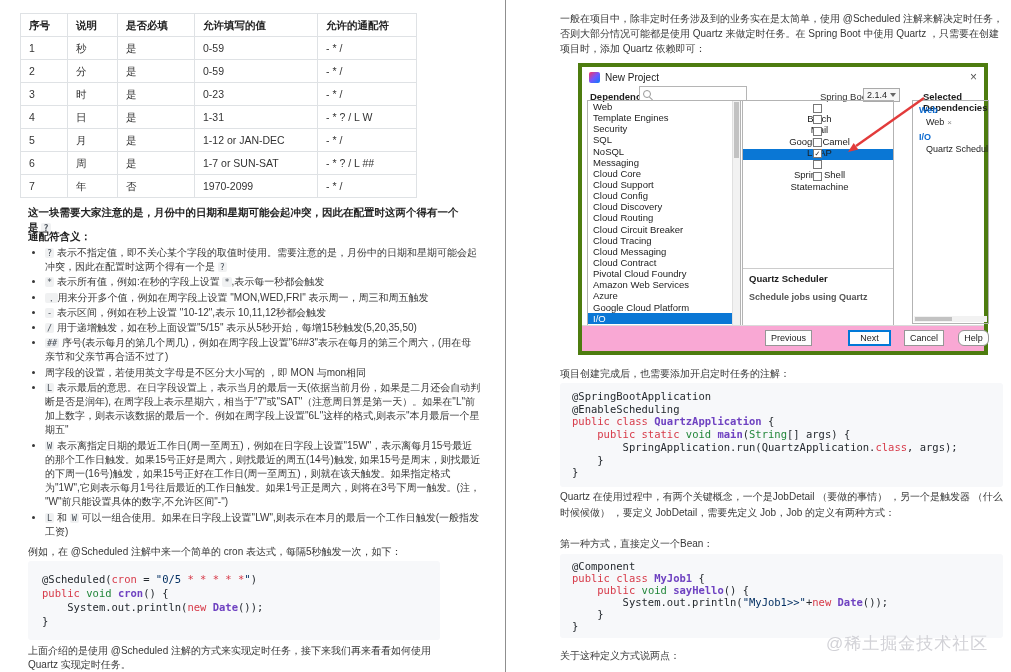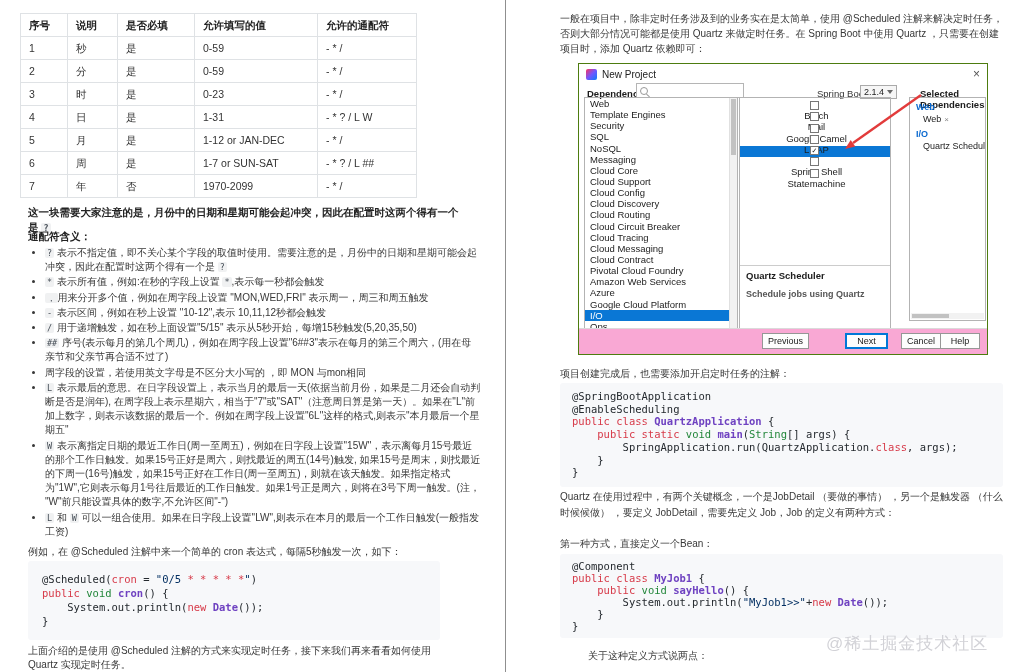--- a/index.html
+++ b/index.html
@@ -31,21 +31,21 @@
   .code-a .cl{line-height:14px;}
   .code-b{left:560px;top:383px;width:443px;height:104px;padding:7px 12px;}
   .code-b .cl{line-height:12.7px;}
   .code-c{left:560px;top:554px;width:443px;height:84px;padding:6px 12px;}
   .code-c .cl{line-height:12px;}
   .tk-p{color:#24292e;}.tk-k{color:#d73a49;}.tk-t{color:#22863a;}
   .tk-f{color:#6f42c1;font-weight:bold;}.tk-s{color:#032f62;}
 
   
   .dialog{position:absolute;left:578px;top:63px;width:410px;height:292px;background:#fff;
-          border:1px solid #4d7c0f;box-sizing:border-box;font-size:9.5px;color:#1c1c1c;}
+          border:4px solid #4d7c0f;box-sizing:border-box;font-size:9.5px;color:#1c1c1c;}
   .dlg-titlebar{position:absolute;top:0;left:0;right:0;height:20px;display:flex;
           align-items:center;padding:0 7px;gap:5px;}
   .idea-logo{width:11px;height:11px;border-radius:2px;flex:none;
           background:linear-gradient(135deg,#fe315d 0%,#7256fe 50%,#087cfa 100%);}
   .dlg-title{font-size:10px;color:#222;}
   .dlg-close{margin-left:auto;font-size:12px;color:#555;line-height:1;}
   .dlg-label{position:absolute;font-weight:bold;}
   .dlg-deps{left:8px;top:24px;}
   .dlg-selhdr{left:341px;top:24px;}
   .dlg-boot{position:absolute;left:238px;top:24px;color:#333;}
@@ -82,21 +82,21 @@
           box-sizing:border-box;overflow:hidden;}
   .sel-group-header{color:#0a69cf;font-weight:bold;font-size:9px;padding:4px 0 1px 6px;}
   .sel-item{font-size:9px;padding:1px 0 1px 13px;white-space:nowrap;}
   .sel-mark{color:#888;font-size:8px;margin-left:3px;}
   .hscroll{position:absolute;left:1px;right:1px;bottom:1px;height:6px;background:#f2f2f2;}
   .hthumb{width:50%;height:4px;margin:1px;background:#c2c2c2;}
   .dlg-footer{position:absolute;left:0;right:0;bottom:0;height:25px;background:#f9a8d4;
           border-top:1px solid #dadada;}
   .dlg-btn{position:absolute;top:4px;height:16px;line-height:15px;text-align:center;
           background:#fdfdfd;border:1px solid #969696;font-size:9px;color:#222;box-sizing:border-box;}
-  .b0{left:183px;width:47px;}.b1{left:266px;width:43px;}.b2{left:322px;width:40px;}.b3{left:361px;width:40px;}
+  .b0{left:183px;width:47px;}.b1{left:266px;width:43px;}.b2{left:322px;width:40px;}.b3{left:376px;width:31px;border-radius:6px;}
   .dlg-btn.default{border-color:#0078d7;box-shadow:inset 0 0 0 1px #0078d7;}
   .arrow{position:absolute;left:258px;top:28px;}
 
   .watermark{position:absolute;left:826px;top:632px;font-size:17px;color:#d2d2d7;letter-spacing:1px;}
 </style>
 </head>
 <body>
 
 <div class="page">
   <div class="col-divider"></div>
@@ -296,15 +296,15 @@
         <div class="dlg-btn b2">Cancel</div>
         <div class="dlg-btn b3">Help</div>
       </div>
   </div>
 
   <p class="para" style="left:560px;top:366px">项目创建完成后，也需要添加开启定时任务的注解：</p>
   <pre class="codeblock code-b"><div class="cl"><span class="tk-p">@SpringBootApplication</span></div><div class="cl"><span class="tk-p">@EnableScheduling</span></div><div class="cl"><span class="tk-k">public class </span><span class="tk-f">QuartzApplication</span><span class="tk-p"> {</span></div><div class="cl"><span class="tk-p">    </span><span class="tk-k">public static </span><span class="tk-t">void </span><span class="tk-f">main</span><span class="tk-p">(</span><span class="tk-t">String</span><span class="tk-p">[] args) {</span></div><div class="cl"><span class="tk-p">        SpringApplication.run(QuartzApplication.</span><span class="tk-k">class</span><span class="tk-p">, args);</span></div><div class="cl"><span class="tk-p">    }</span></div><div class="cl"><span class="tk-p">}</span></div></pre>
   <p class="para" style="left:560px;top:489px;width:448px;line-height:16px">Quartz 在使用过程中，有两个关键概念，一个是JobDetail （要做的事情） ，另一个是触发器 （什么时候候做） ，要定义 JobDetail，需要先定义 Job，Job 的定义有两种方式：</p>
   <p class="para" style="left:560px;top:536px">第一种方式，直接定义一个Bean：</p>
   <pre class="codeblock code-c"><div class="cl"><span class="tk-p">@Component</span></div><div class="cl"><span class="tk-k">public class </span><span class="tk-f">MyJob1</span><span class="tk-p"> {</span></div><div class="cl"><span class="tk-p">    </span><span class="tk-k">public </span><span class="tk-t">void </span><span class="tk-f">sayHello</span><span class="tk-p">() {</span></div><div class="cl"><span class="tk-p">        System.out.println(</span><span class="tk-s">"MyJob1&gt;&gt;"</span><span class="tk-p">+</span><span class="tk-k">new </span><span class="tk-f">Date</span><span class="tk-p">());</span></div><div class="cl"><span class="tk-p">    }</span></div><div class="cl"><span class="tk-p">}</span></div></pre>
-  <p class="para" style="left:588px;top:648px">关于这种定义方式说两点：</p>
+  <p class="para" style="left:560px;top:648px">关于这种定义方式说两点：</p>
   <div class="watermark">@稀土掘金技术社区</div>
 </div>
 
 </body></html>

